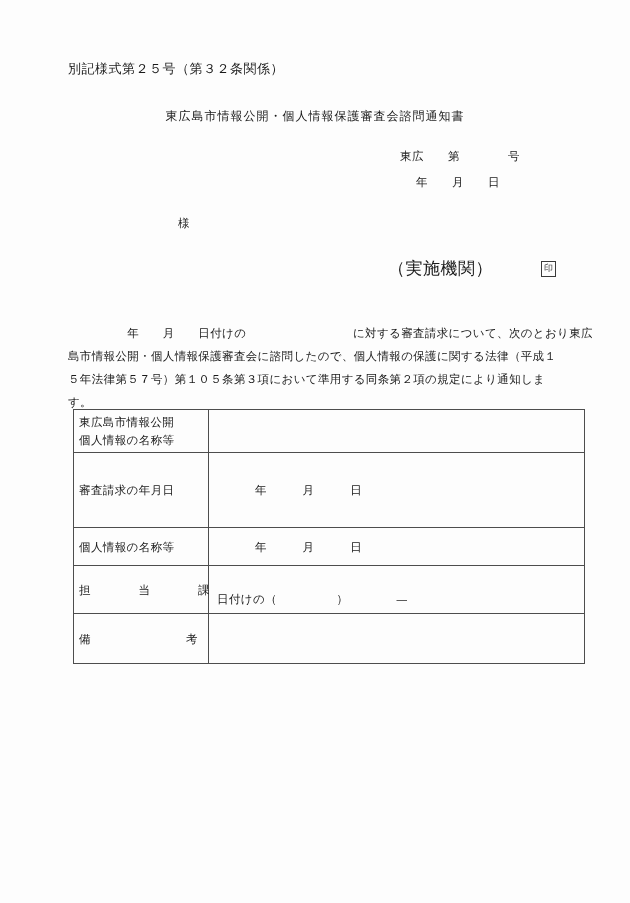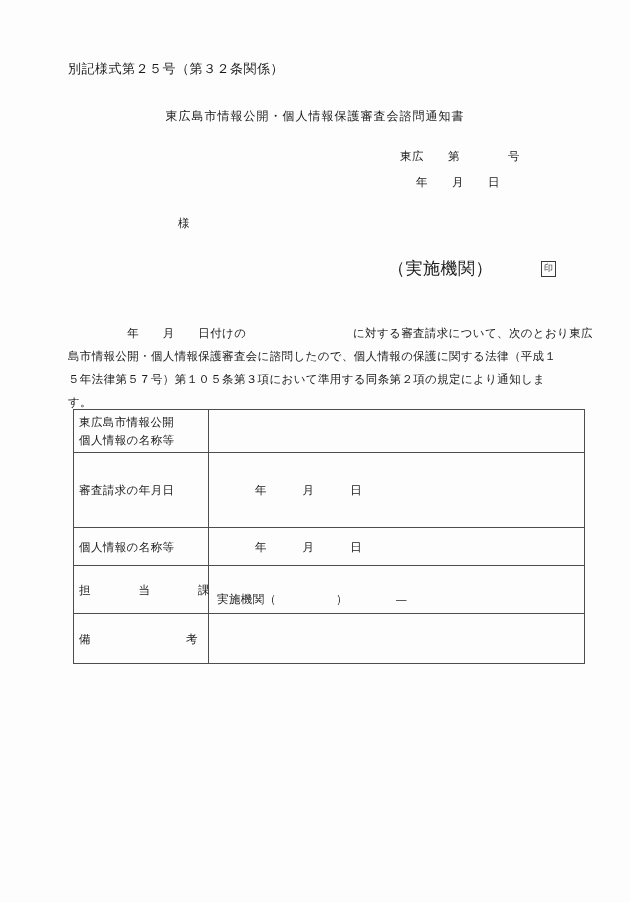--- a/index.html
+++ b/index.html
@@ -215,21 +215,21 @@
           <span class="val-date">年　　　月　　　日</span>
         </td>
       </tr>
 
       <tr style="height:48px;">
         <td class="label-cell">
           <span class="lbl-spread">担　　　　当　　　　課</span>
         </td>
         <td class="value-cell" style="vertical-align:bottom;">
           <div class="tel-holder">
-            <span class="val-tel">実施機関（　　　　　）　　　　—</span>
+            <span class="val-tel">日付けの（　　　　　）　　　　—</span>
           </div>
         </td>
       </tr>
 
       <tr style="height:50px;margin-top:11px;">
         <td class="label-cell">
           <span class="lbl-spread">備　　　　　　　　考</span>
         </td>
         <td class="value-cell"></td>
       </tr>

